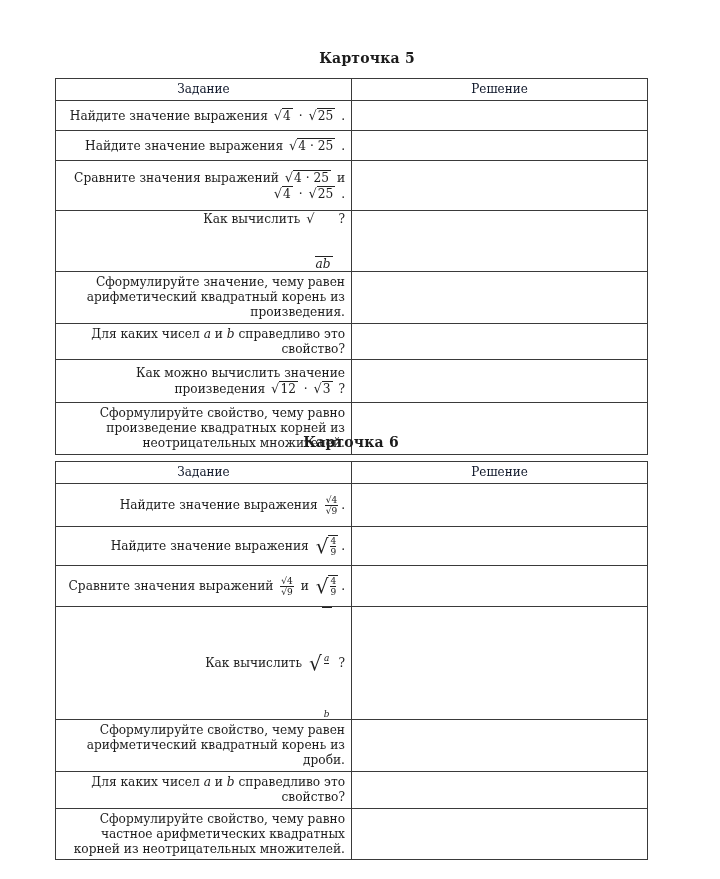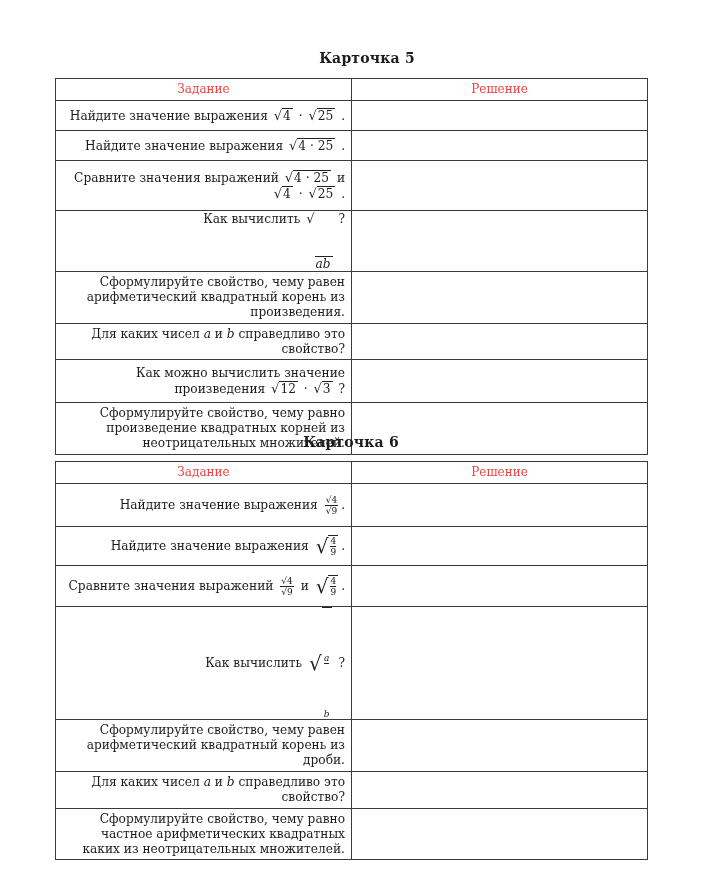--- a/index.html
+++ b/index.html
@@ -14,21 +14,21 @@
   }
   table.card {
     position: absolute; left: 55px; width: 592px;
     border-collapse: collapse; table-layout: fixed;
     font-size: 12.2px; line-height: 15px;
   }
   table.card td, table.card th {
     border: 1px solid #3a3a3a; padding: 0 6px; vertical-align: middle;
     text-align: right; font-weight: normal;
   }
-  table.card th { text-align: center; font-size: 12px; color: #ef4444; }
+  table.card th { text-align: center; font-size: 12px; color: #0f172a; }
   table.card col.c1 { width: 296px; }
   table.card col.c2 { width: 296px; }
   .sqrt { display: inline-flex; align-items: flex-start; margin: 0 2px; }
   .sqrt .rad { font-size: 13px; line-height: 15px; }
   .sqrt .arg { border-top: 1px solid #222; padding: 0 2px 0 1px; line-height: 14px; }
   .frac { display: inline-flex; flex-direction: column; align-items: center; vertical-align: middle; font-size: 9px; line-height: 10px; margin: 0 3px; }
   .frac .num { border-bottom: 1px solid #222; padding: 0 1px; }
   .frac .den { padding: 0 1px; }
   .sqfrac { display: inline-flex; align-items: center; vertical-align: middle; margin: 0 3px; }
   .sqfrac .rad { font-size: 20px; line-height: 20px; }
@@ -81,21 +81,21 @@
     <td></td>
   </tr>
   <tr style="height:30px;">
     <td><span>Как вычислить</span> <span class="sqrt">
             <span class="rad">√</span>
             <i class="arg">ab</i>
           </span> <span>?</span></td>
     <td></td>
   </tr>
   <tr style="height:52px;">
-    <td>Сформулируйте свойство, чему равен арифметический квадратный корень из произведения.</td>
+    <td>Сформулируйте значение, чему равен арифметический квадратный корень из произведения.</td>
     <td></td>
   </tr>
   <tr style="height:36px;">
     <td><span>Для каких чисел</span> <i>a</i> <span>и</span> <i>b</i> <span>справедливо это свойство?</span></td>
     <td></td>
   </tr>
   <tr style="height:43px;">
     <td><span>Как можно вычислить значение произведения</span> <span class="sqrt">
             <span class="rad">√</span>
             <span class="arg">12</span>
@@ -165,17 +165,17 @@
   </tr>
   <tr style="height:52px;">
     <td>Сформулируйте свойство, чему равен арифметический квадратный корень из дроби.</td>
     <td></td>
   </tr>
   <tr style="height:37px;">
     <td><span>Для каких чисел</span> <i>a</i> <span>и</span> <i>b</i> <span>справедливо это свойство?</span></td>
     <td></td>
   </tr>
   <tr style="height:51px;">
-    <td>Сформулируйте свойство, чему равно частное арифметических квадратных каких из неотрицательных множителей.</td>
+    <td>Сформулируйте свойство, чему равно частное арифметических квадратных корней из неотрицательных множителей.</td>
     <td></td>
   </tr>
 </tbody>
   </table>
 
 </body></html>

